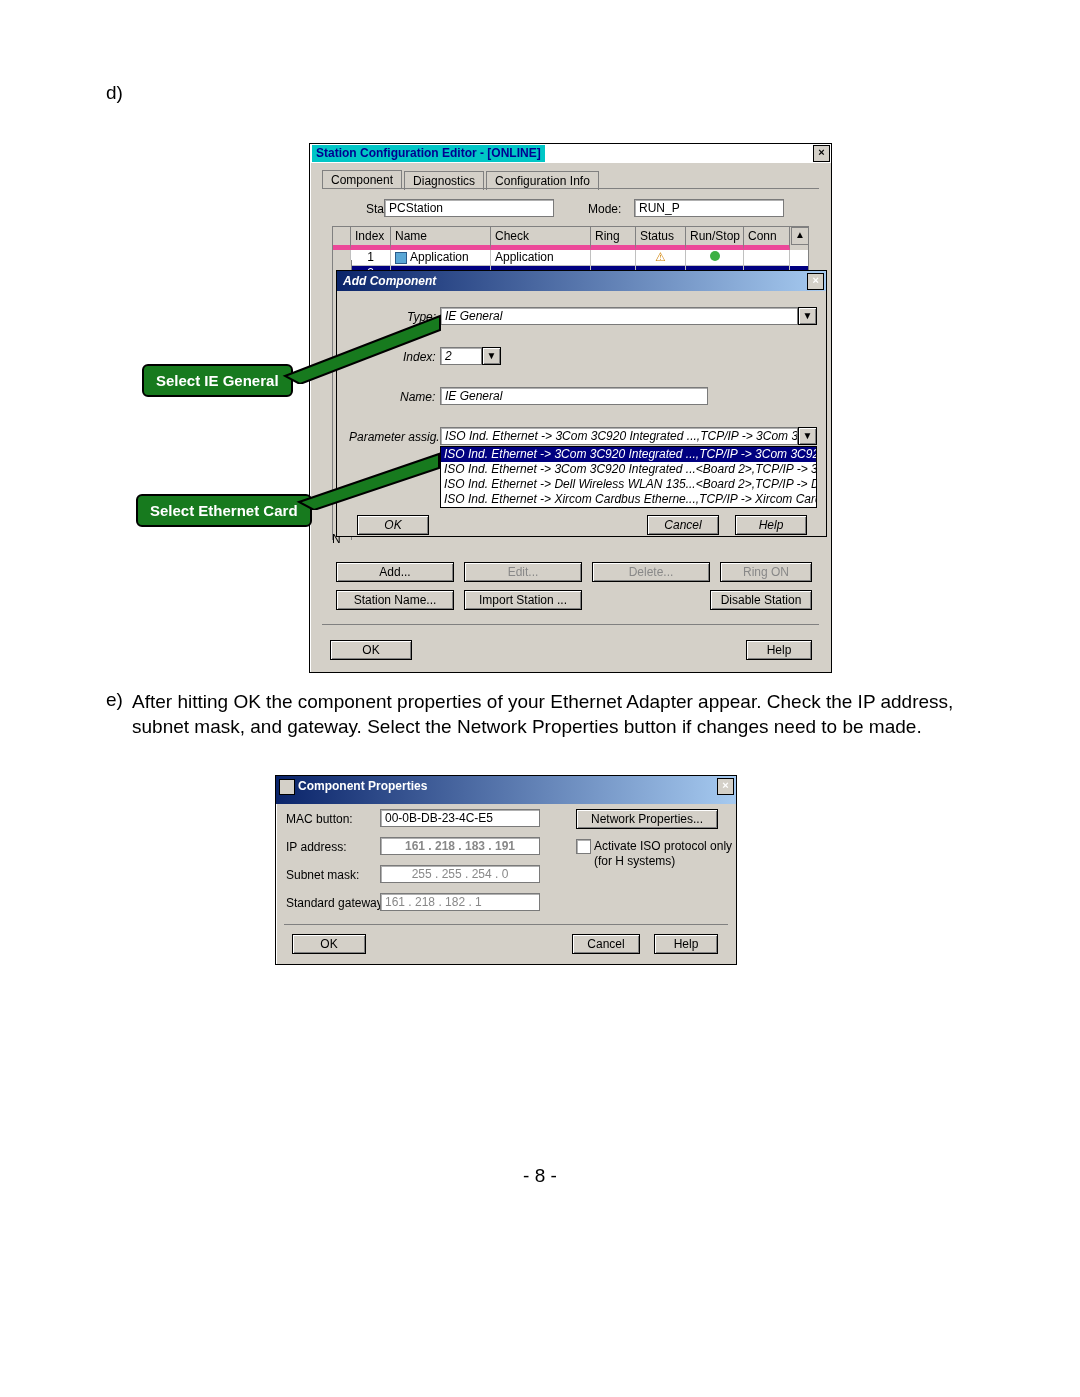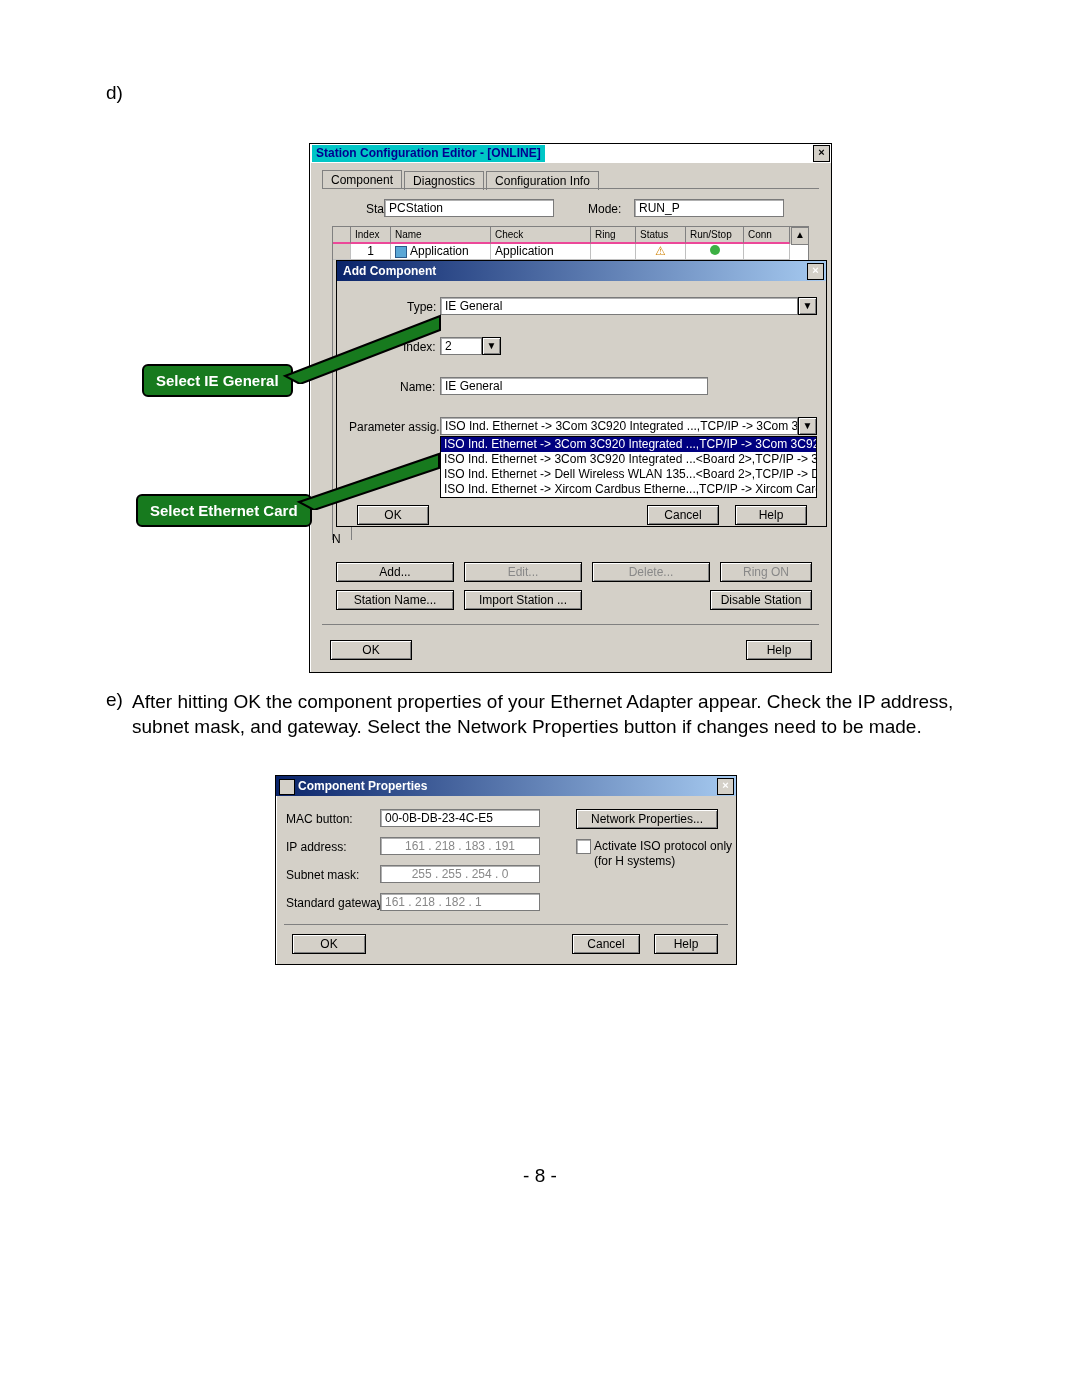--- a/index.html
+++ b/index.html
@@ -108,24 +108,24 @@
 
   .grid {
     position: absolute;
     border: 1px solid #808080;
     background: #fff;
     font-size: 12px;
   }
   .grid-header { display: flex; background: #d4d0c8; }
   .grid-header .gh {
     border-right: 1px solid #808080;
-    border-bottom: 2px solid #ec4899;
+    border-bottom: 5px solid #ec4899;
     padding: 2px 4px;
     box-sizing: border-box;
-    font-size: 10px;
+    font-size: 12px;
   }
   .grid-row { display: flex; height: 16px; }
   .grid-row .gc {
     border-right: 1px solid #c0c0c0;
     border-bottom: 1px solid #c0c0c0;
     padding: 0 4px;
     box-sizing: border-box;
     font-size: 12px;
     line-height: 15px;
     overflow: hidden; white-space: nowrap;
@@ -199,21 +199,21 @@
     overflow: hidden;
     line-height: 15px;
     height: 15px;
   }
   .dropdown-list .dl-item.sel {
     background: #000080; color: #fff;
   }
 
   
   .cp-title {
-    height: 20px;
+    height: 28px;
     background: linear-gradient(90deg, #0a246a, #a6caf0);
     color: #fff;
     font-weight: bold;
     font-size: 12px;
     line-height: 20px;
     padding-left: 22px;
     position: relative;
   }
   .cp-icon {
     position: absolute; left: 3px; top: 3px; width: 14px; height: 14px;
@@ -315,21 +315,21 @@
   <div class="btn" style="left:26px; top:446px; width:116px;">Station Name...</div>
   <div class="btn" style="left:154px; top:446px; width:116px;">Import Station ...</div>
   <div class="btn" style="left:400px; top:446px; width:100px;">Disable Station</div>
 
   <div style="position:absolute; left:12px; right:12px; top:480px; height:1px; background:#808080;"></div>
 
   <div class="btn" style="left:20px; top:496px; width:80px;">OK</div>
   <div class="btn" style="left:436px; top:496px; width:64px;">Help</div>
 </div>
 
-<div class="subwin" style="left:336px; top:260px; width:489px; height:265px;">
+<div class="subwin" style="left:336px; top:270px; width:489px; height:265px;font-style:italic;">
   <div class="subwin-title">
     <span>Add Component</span>
     <div class="win-close" style="top:2px; right:2px;">×</div>
   </div>
 
   <span class="field-label" style="left:70px; top:39px;">Type:</span>
   <div class="combo" style="left:103px; top:36px;">
     <div class="cbox" style="width:358px;">IE General</div>
     <div class="carrow">▼</div>
   </div>
@@ -377,21 +377,21 @@
   <div class="cp-title">
     <div class="cp-icon"></div>
     <span>Component Properties</span>
     <div class="win-close" style="top:2px; right:2px;">×</div>
   </div>
 
   <span class="field-label" style="left:10px; top:36px;">MAC button:</span>
   <div class="field-box" style="left:104px; top:33px; width:150px;">00-0B-DB-23-4C-E5</div>
 
   <span class="field-label" style="left:10px; top:64px;">IP address:</span>
-  <div class="field-box disabled" style="left:104px; top:61px; width:150px; text-align:center;">161  .  218  .  183  .  191</div>
+  <div class="field-box disabled" style="left:104px; top:61px; width:150px; text-align:center;font-weight:bold;">161  .  218  .  183  .  191</div>
 
   <span class="field-label" style="left:10px; top:92px;">Subnet mask:</span>
   <div class="field-box disabled" style="left:104px; top:89px; width:150px; text-align:center;">255  .  255  .  254  .    0</div>
 
   <span class="field-label" style="left:10px; top:120px;">Standard gateway:</span>
   <div class="field-box disabled" style="left:104px; top:117px; width:150px; text-align:left;">161  .  218  .  182  .    1</div>
 
   <div class="btn" style="left:300px; top:33px; width:140px;">Network Properties...</div>
 
   <div class="checkbox" style="left:300px; top:63px;"></div>

